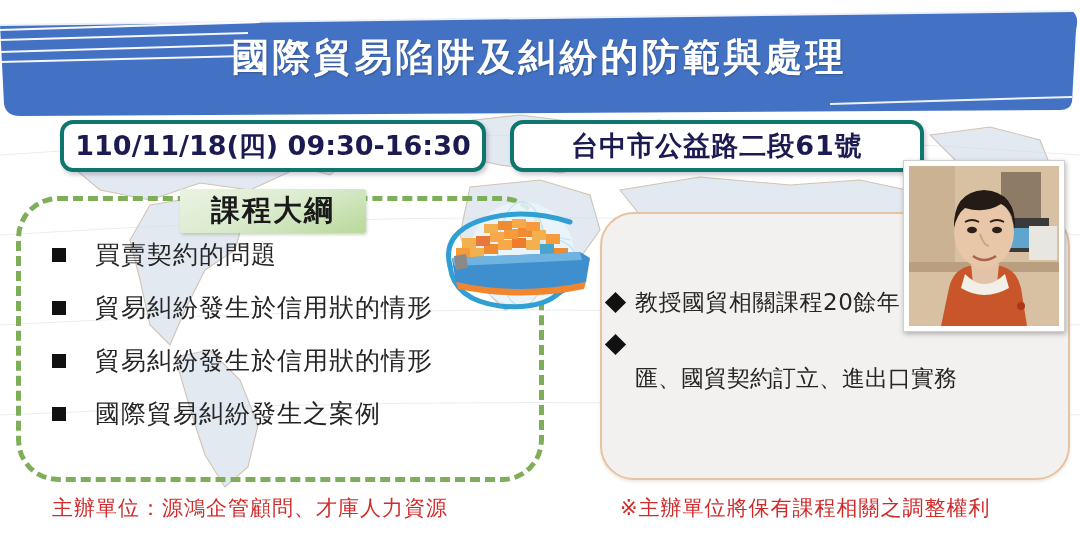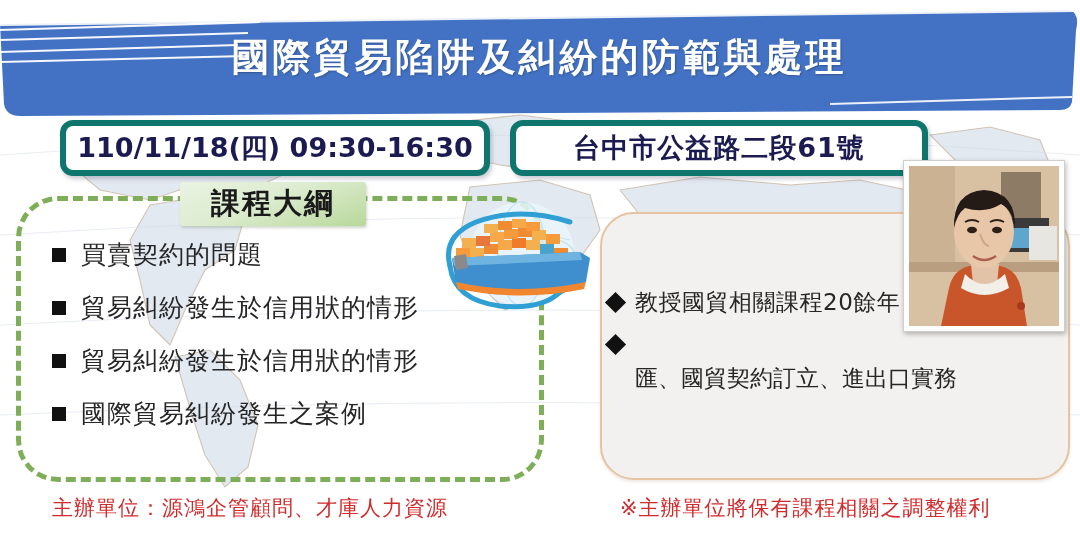--- a/index.html
+++ b/index.html
@@ -29,61 +29,62 @@
     line-height:46px;
     text-shadow:1px 1px 2px rgba(0,0,0,.25);
     z-index:4;
     font-family:"DejaVu Sans","Liberation Sans",sans-serif;
   }
 
   
   .pill{
     position:absolute;
     background:#ffffff;
-    border:6px solid #0f766e;
+    border:4px solid #0f766e;
     border-radius:13px;
     box-shadow:2px 3px 4px rgba(80,80,110,.30);
     color:#1b1b52;
     font-weight:bold;
     display:flex;align-items:center;justify-content:center;
     z-index:6;
     font-family:"DejaVu Sans","Liberation Sans",sans-serif;
   }
   #pill-date{left:60px;top:120px;width:418px;height:44px;font-size:27px;letter-spacing:0px;}
   #pill-venue{left:510px;top:120px;width:406px;height:44px;font-size:27px;letter-spacing:1px;}
 
   
   .outline-box{
     position:absolute;left:16px;top:196px;width:528px;height:286px;
     border:5px dashed #7fae59;
     border-radius:42px;
     z-index:5;
     box-sizing:border-box;
   }
   .outline-head{
-    position:absolute;left:180px;top:182px;
+    position:absolute;left:180px;top:189px;
     width:186px;height:44px;
     background:linear-gradient(160deg,#eaf3e2 0%,#dcecd0 45%,#b9d89a 100%);
     border-radius:3px;
     box-shadow:1px 2px 3px rgba(120,140,110,.35);
     display:flex;align-items:center;justify-content:center;
     color:#1a1a1a;font-weight:bold;font-size:29px;letter-spacing:2px;
     z-index:7;
     font-family:Liberation Sans, sans-serif;
   }
   .outline-list{
     position:absolute;left:52px;top:240px;width:470px;
     z-index:6;
   }
   .outline-item{
     display:flex;align-items:flex-start;
     margin-bottom:23px;
     color:#262626;
     font-size:25px;line-height:30px;letter-spacing:1px;
     font-family:"DejaVu Sans","Liberation Sans",sans-serif;
+    gap:14px;
   }
   .sq-bullet{
     display:inline-block;width:14px;height:14px;background:#111111;
     margin-top:8px;margin-right:15px;flex:0 0 14px;
   }
 
   
   .ship{position:absolute;left:430px;top:196px;width:180px;height:130px;z-index:8;}
 
   

